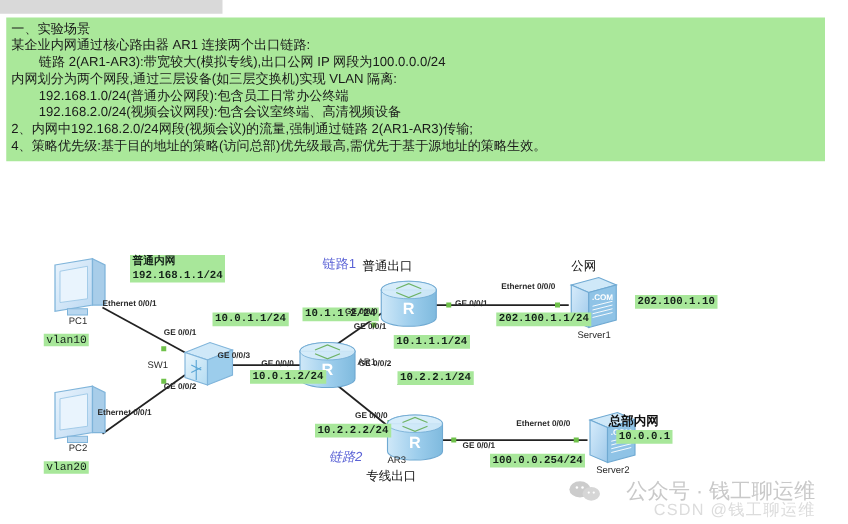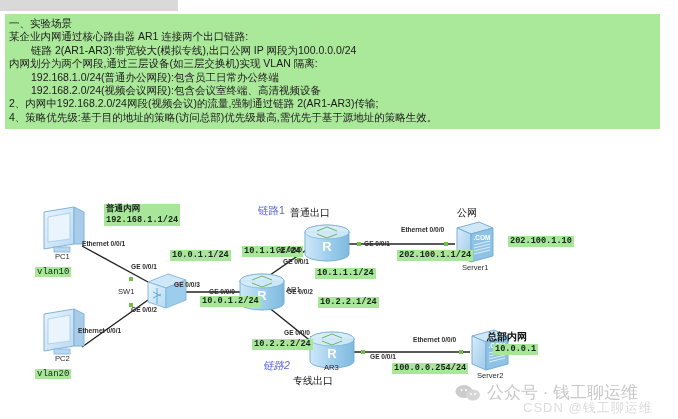--- a/index.html
+++ b/index.html
@@ -86,21 +86,21 @@
     background:#a8e79a;
     color:#15231a;
     font-family:"Liberation Mono","DejaVu Sans Mono",monospace;
     font-size:9px;
     padding:0 2px;
     white-space:nowrap;
   }
   
   #wechat-watermark{
     position:absolute;left:455px;top:381px;
-    display:flex;align-items:center;gap:6px;
+    display:flex;align-items:center;gap:20px;
     color:#c9c9c9;font-size:17px;white-space:nowrap;
     pointer-events:none;
   }
   #wm-bubble{position:relative;width:26px;height:17px;}
   #csdn-watermark{
     position:absolute;left:493px;top:399px;
     color:#dcdcdc;font-size:13px;white-space:nowrap;
     pointer-events:none;letter-spacing:1px;margin-left:30px;
   }
 </style>
@@ -257,21 +257,21 @@
           <path d="M489 178 L505 174"></path>
       </g>
     </g>
   </svg>
 
   <div class="devname" style="left:55px;  top:68px;">PC1</div>
   <div class="devname" style="left:55px;  top:170px;">PC2</div>
   <div class="devname" style="left:118px; top:103px;">SW1</div>
   <div class="devname" style="left:286px; top:101px;">AR1</div>
   <div class="devname" style="left:318px; top:88px;margin-top:29px;">AR2</div>
-  <div class="devname" style="left:324px; top:179px;">AR3</div>
+  <div class="devname" style="left:310px; top:179px;">AR3</div>
   <div class="devname" style="left:462px; top:79px;">Server1</div>
   <div class="devname" style="left:477px; top:187px;">Server2</div>
 
   <div class="vlantag" style="left:35px; top:83px;">vlan10</div>
   <div class="vlantag" style="left:35px; top:185px;">vlan20</div>
 
   <div class="heading" style="left:290px; top:22px;">普通出口</div>
   <div class="heading" style="left:457px; top:22px;">公网</div>
   <div class="heading" style="left:293px; top:190px;">专线出口</div>
   <div class="heading" style="left:487px; top:146px;font-weight:bold;">总部内网</div>

